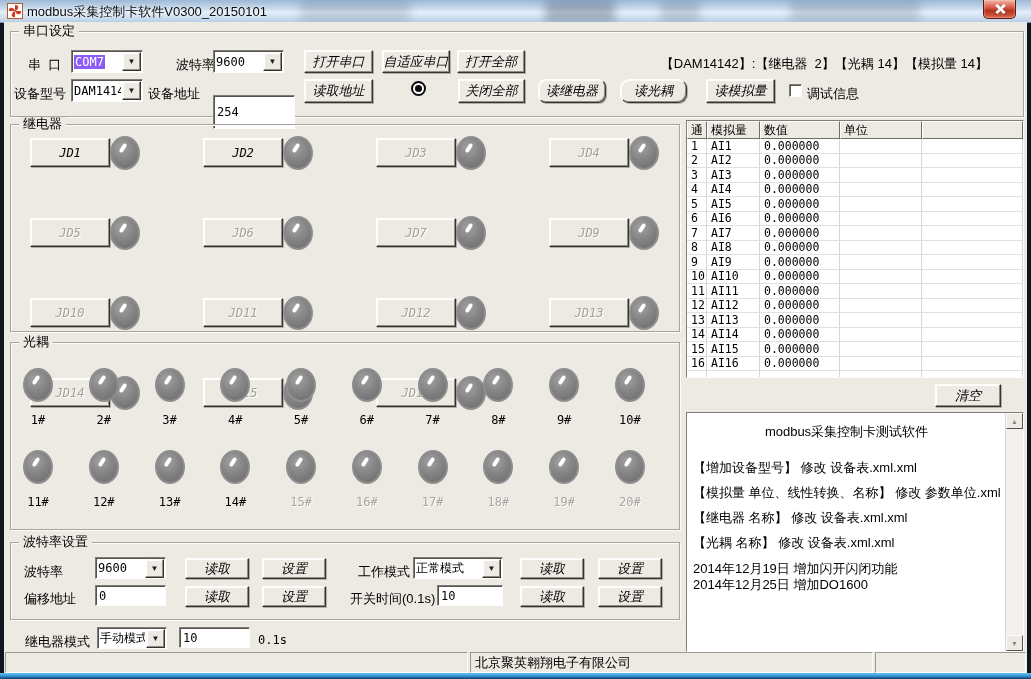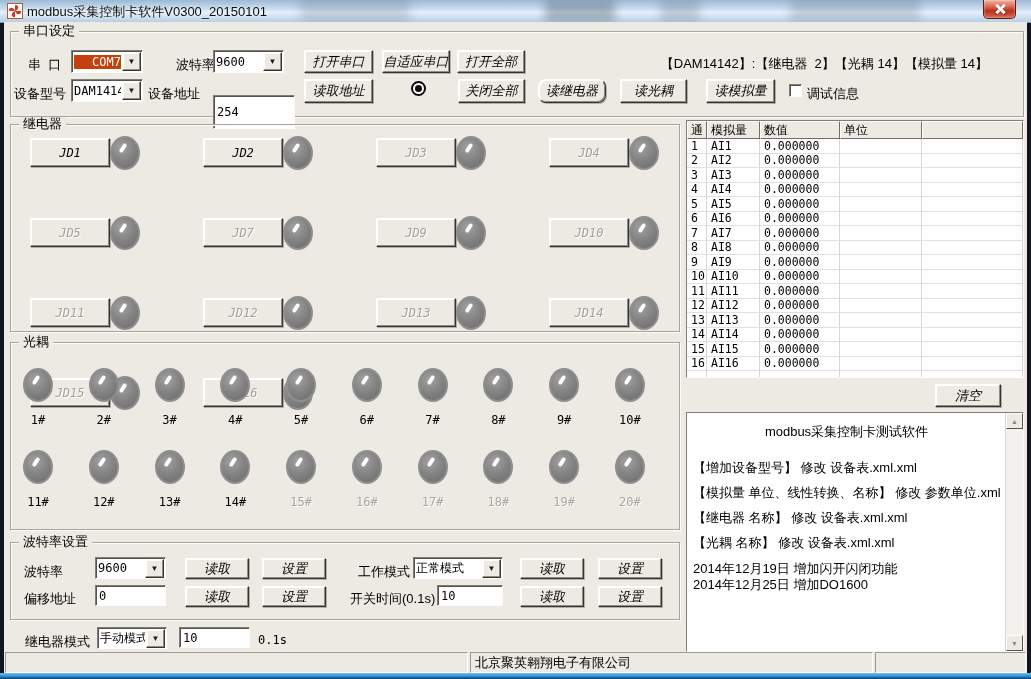--- a/index.html
+++ b/index.html
@@ -37,21 +37,21 @@
     box-shadow:inset -1px -1px 0 #8f8d86,inset 1px 1px 0 #ffffff,1px 1px 0 rgba(0,0,0,.25);
     display:flex;align-items:center;justify-content:center;cursor:default;font-style:italic;}
   .btn.disabled{color:#a3a19a;text-shadow:1px 1px 0 #fff;}
   .sunken{box-sizing:border-box;border-top:1px solid #7f7d76;border-left:1px solid #7f7d76;
     border-bottom:1px solid #fdfdfb;border-right:1px solid #fdfdfb;
     box-shadow:inset 1px 1px 0 #55534e;background:#fff;}
   .input{font-family:"DejaVu Sans Mono",monospace;font-size:12px;color:#000;display:flex;align-items:center;padding:0 3px;}
   .combo{display:flex;align-items:center;}
   .combo .field{flex:1;height:100%;display:flex;align-items:center;padding:0 2px;
     font-family:"DejaVu Sans Mono",monospace;font-size:12px;color:#000;overflow:hidden;white-space:nowrap;}
-  .combo .field .hl{background:#c2410c;color:#fff;padding:0 18px;}
+  .combo .field .hl{background:#8b5cf6;color:#fff;padding:0 1px;}
   .combo .drop{width:17px;height:17px;margin:1px;background:#eceae3;flex:0 0 auto;
     border-top:1px solid #fdfdfb;border-left:1px solid #fdfdfb;border-right:1px solid #36342f;border-bottom:1px solid #36342f;
     box-shadow:inset -1px -1px 0 #8f8d86,inset 1px 1px 0 #fff;
     display:flex;align-items:center;justify-content:center;font-size:8px;color:#1c1c1c;}
   .indicator{position:absolute;width:15px;height:15px;border:2px solid #0a0a0a;border-radius:50%;background:#fff;box-sizing:border-box;}
   .indicator::after{content:"";position:absolute;left:50%;top:50%;width:7px;height:7px;margin:-3.5px 0 0 -3.5px;border-radius:50%;background:#0a0a0a;}
   .checkbox{position:absolute;width:13px;height:13px;background:#fff;box-sizing:border-box;
     border-top:1px solid #7f7d76;border-left:1px solid #7f7d76;border-bottom:1px solid #fdfdfb;border-right:1px solid #fdfdfb;
     box-shadow:inset 1px 1px 0 #55534e;}
   
@@ -151,21 +151,21 @@
   <div class="abs combo sunken" style="left:71px;top:79px;width:72px;height:23px;">
     <span class="field">DAM14142</span>
     <span class="drop">▼</span>
   </div>
   <div class="abs lbl" style="left:148px;top:85px;">设备地址</div>
   <div class="abs sunken input" style="left:213px;top:95px;width:82px;height:34px;">254</div>
   <div class="btn" style="left:304px;top:79px;width:69px;height:24px;">读取地址</div>
   <div class="indicator" style="left:411px;top:81px;"></div>
   <div class="btn" style="left:458px;top:79px;width:67px;height:24px;">关闭全部</div>
   <div class="btn" style="left:538px;top:79px;width:68px;height:24px;border-radius:8px;">读继电器</div>
-  <div class="btn" style="left:620px;top:79px;width:67px;height:24px;">读光耦</div>
+  <div class="btn" style="left:620px;top:79px;width:67px;height:24px;border-radius:9px;">读光耦</div>
   <div class="btn" style="left:706px;top:79px;width:69px;height:24px;">读模拟量</div>
   <div class="checkbox" style="left:789px;top:84px;"></div>
   <div class="abs lbl" style="left:807px;top:85px;">调试信息</div>
 
   <div class="group" style="left:10px;top:124px;width:668px;height:206px;">
     <span class="group-label">继电器</span>
   </div>
   <div class="relay-grid" style="left:22px;top:138px;width:648px;gap:34px;">
 
       <div class="relay-cell">
@@ -186,20 +186,24 @@
       <div class="relay-cell">
         <div class="btn jd-btn disabled">JD4</div>
         <div class="knob"></div>
       </div>
 
       <div class="relay-cell">
         <div class="btn jd-btn disabled">JD5</div>
         <div class="knob"></div>
       </div>
 
+      <div class="relay-cell">
+        <div class="btn jd-btn disabled">JD6</div>
+        <div class="knob"></div>
+      </div>
 
       <div class="relay-cell">
         <div class="btn jd-btn disabled">JD7</div>
         <div class="knob"></div>
       </div>
 
 
       <div class="relay-cell">
         <div class="btn jd-btn disabled">JD9</div>
         <div class="knob"></div>

